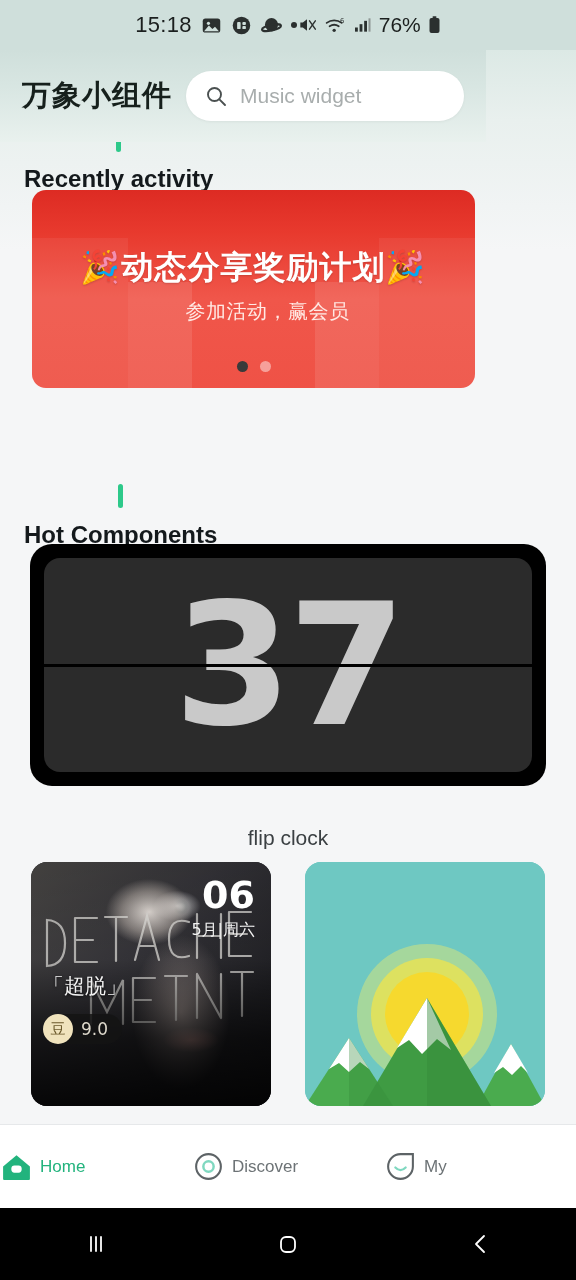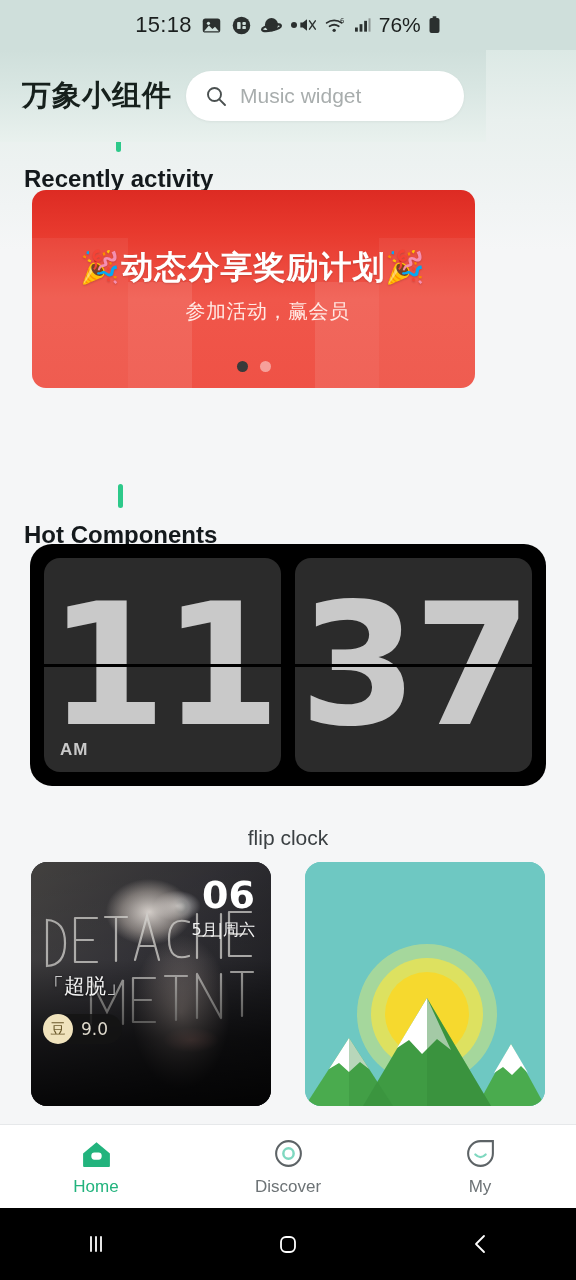--- a/index.html
+++ b/index.html
@@ -173,21 +173,21 @@
   #douban-label{ top:1078px; left:31px; width:240px; }
   #image-label{ top:1078px; left:305px; width:240px; }
 
   
   #bottom-nav{
     position:absolute; left:0; bottom:72px; width:576px; height:84px;
     background:#fff; border-top:1px solid #e6e8ea;
     display:flex; align-items:center; z-index:20;
   }
   .nav-item{
-    flex:1; display:flex; flex-direction:column; align-items:center; gap:7px;
+    flex:1; display:flex; align-items:center; gap:7px;
   }
   .nav-label{ font-size:17px; color:#6d7376; }
   .nav-item.active .nav-label{ color:#22b37d; }
 
   
   #android-nav{
     position:absolute; left:0; bottom:0; width:576px; height:72px;
     background:#000; display:flex; align-items:center;
   }
   .anav{ flex:1; display:flex; align-items:center; justify-content:center; }
@@ -259,25 +259,20 @@
       <span class="bdot"></span>
     </div>
   </div>
 
   <div class="section-head" id="hot-head">
     <span class="section-bar"></span>
     <span class="section-title">Hot Components</span>
   </div>
 
   <div id="flip-clock">
-    <div class="flip-panel">
-      <span class="flip-digits">11</span>
-      <span class="flip-seam"></span>
-      <span id="flip-ampm">AM</span>
-    </div>
     <div class="flip-panel">
       <span class="flip-digits">37</span>
       <span class="flip-seam"></span>
     </div>
   </div>
   <div class="widget-label" id="flip-label">flip clock</div>
 
   <div id="douban-card">
     <div id="douban-photo"></div>
     <svg id="douban-scratch" viewBox="0 0 240 244">

